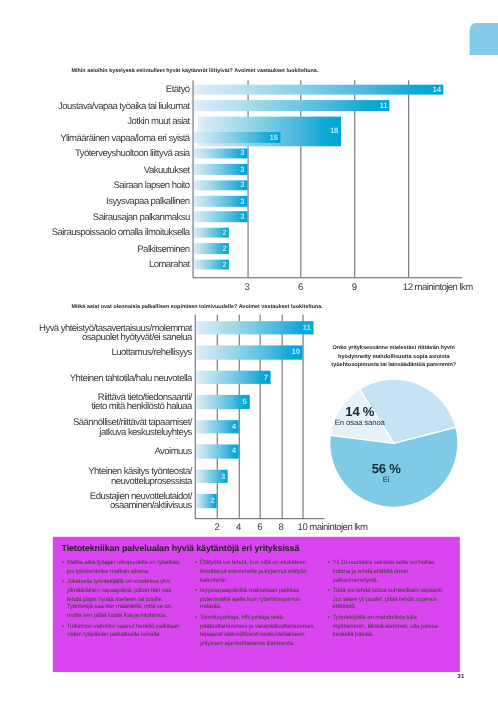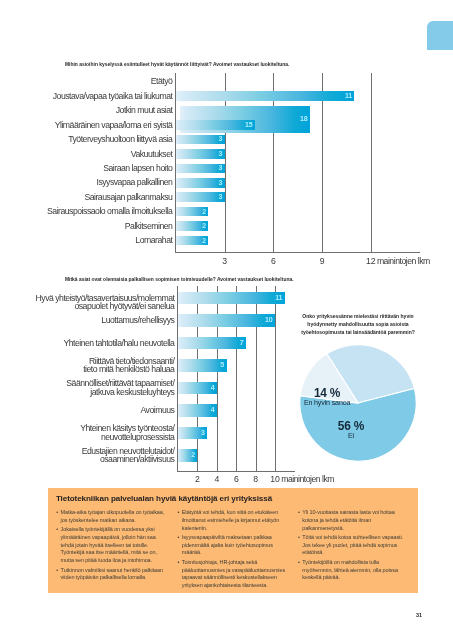--- a/index.html
+++ b/index.html
@@ -30,22 +30,22 @@
 
   
   .pie-title{position:absolute;font-size:5.05px;font-weight:bold;color:#231f20;
     text-align:center;line-height:7.9px;letter-spacing:-0.02px;}
   .pie-wrap{position:absolute;}
   .pie-label{position:absolute;text-align:center;color:#16293a;width:80px;margin-left:-40px;}
   .pie-label .pct{font-size:11.9px;font-weight:bold;display:block;line-height:11.9px;letter-spacing:-0.2px;}
   .pie-label .nm{font-size:7.1px;display:block;line-height:7.4px;letter-spacing:-0.15px;margin-top:0.4px;}
 
   
-  .infobox{position:absolute;left:47.5px;top:488px;width:370.5px;height:105px;
-    background:#fdba74;}
+  .infobox{position:absolute;left:47.5px;top:488px;width:370.5px;height:123px;
+    background:#d946ef;}
   .infobox h2{position:absolute;left:8.4px;top:6px;margin:0;font-size:8.1px;font-weight:bold;
     color:#231f20;letter-spacing:-0.1px;}
   .ib-col{position:absolute;top:21px;}
   .ib-item{position:relative;padding-left:4.3px;font-size:5.5px;line-height:7.8px;
     color:#413e36;margin-bottom:1.5px;text-align:left;letter-spacing:-0.1px;}
   .ib-item .bu{position:absolute;left:0px;top:0px;font-size:5.5px;}
   .page-num{position:absolute;right:31px;bottom:22px;font-size:5.4px;color:#231f20;font-weight:bold;}
 </style>
 </head>
 <body>
@@ -53,20 +53,23 @@
 <div class="page">
 
   <div class="corner-square"></div>
 
   <div class="chart-title" style="left:65px;top:62px;">Mihin asioihin kyselyssä esiintulleet hyvät käytännöt liittyivät? Avoimet vastaukset luokiteltuna.</div>
   <div class="plot" id="chart1-plot" style="left:176px;top:73px;width:244px;height:180px;">
       <div class="gridline" style="left: 48.6702px; top: 0px; height: 179px;"></div>
       <div class="gridline" style="left: 97.3404px; top: 0px; height: 179px;"></div>
       <div class="gridline" style="left: 146.011px; top: 0px; height: 179px;"></div>
       <div class="gridline" style="left: 194.681px; top: 0px; height: 179px;"></div>
+      <div class="bar" style="left: 0px; top: 3.8px; width: 227.128px; height: 9.6px;">
+        <span class="bar-value">14</span>
+      </div>
       <div class="bar" style="left: 0px; top: 18.25px; width: 178.457px; height: 9.6px;">
         <span class="bar-value">11</span>
       </div>
       <div class="bar" style="left: 4px; top: 32.7px; width: 129.787px; height: 27px;">
         <span class="bar-value">18</span>
       </div>
       <div class="bar" style="left: 0px; top: 47.15px; width: 79px; height: 9.6px;">
         <span class="bar-value">15</span>
       </div>
       <div class="bar" style="left: 0px; top: 61.6px; width: 48.6702px; height: 9.6px;">
@@ -172,23 +175,23 @@
     </div>
 
   <div class="pie-title" style="left:297px;top:313px;width:122px;">Onko yrityksessänne mielestäsi riittävän hyvin hyödynnetty mahdollisuutta sopia asioista työehtosopimusta tai lainsäädäntöä paremmin?</div>
   <div class="pie-wrap" id="pie-wrap" style="left:298px;top:343px;width:120px;height:120px;"><svg width="120" height="120" viewBox="0 0 120 120">
         <path d="M 60 60 L 28.76129785272451 10.77568194323252 A 58.3 58.3 0 0 1 116.4683982937992 45.50137957828896 Z" fill="#c6e3f3" stroke="#ffffff" stroke-width="1.25"></path>
         <path d="M 60 60 L 116.4683982937992 45.50137957828896 A 58.3 58.3 0 1 1 2.1597129133659436 52.693072483201064 Z" fill="#7fcae6" stroke="#ffffff" stroke-width="1.25"></path>
         <path d="M 60 60 L 2.1597129133659436 52.693072483201064 A 58.3 58.3 0 0 1 28.761297852724518 10.775681943232513 Z" fill="#e6f1f8" stroke="#ffffff" stroke-width="1.25"></path>
       </svg><div class="pie-label" style="left: 53px; top: 78.2px;">
         <span class="pct">56 %</span>
         <span class="nm">Ei</span>
-      </div><div class="pie-label" style="left: 29.1px; top: 45px;">
+      </div><div class="pie-label" style="left: 29.1px; top: 26px;">
         <span class="pct">14 %</span>
-        <span class="nm">En hyvin sanoa</span>
+        <span class="nm">En osaa sanoa</span>
       </div></div>
 
   <div class="infobox">
     <h2>Tietotekniikan palvelualan hyviä käytäntöjä eri yrityksissä</h2>
     <div class="ib-col" id="ib-col-0" style="left:8.8px;width:111px;">
         <div class="ib-item"><span class="bu">•</span><span>Matka-aika työajan ulkopuolella on työaikaa, jos työskentelee matkan aikana.</span></div>
         <div class="ib-item"><span class="bu">•</span><span>Jokaisella työntekijällä on vuodessa yksi ylimääräinen vapaapäivä, jolloin hän saa tehdä jotain hyvää itselleen tai toisille. Työntekijä saa itse määritellä, mitä se on, mutta sen pitää luoda iloa ja intohimoa.</span></div>
         <div class="ib-item"><span class="bu">•</span><span>Tutkinnon valmiiksi saanut henkilö palkitaan viiden työpäivän palkallisella lomalla.</span></div>
       </div>
     <div class="ib-col" id="ib-col-1" style="left:130px;width:111px;">

